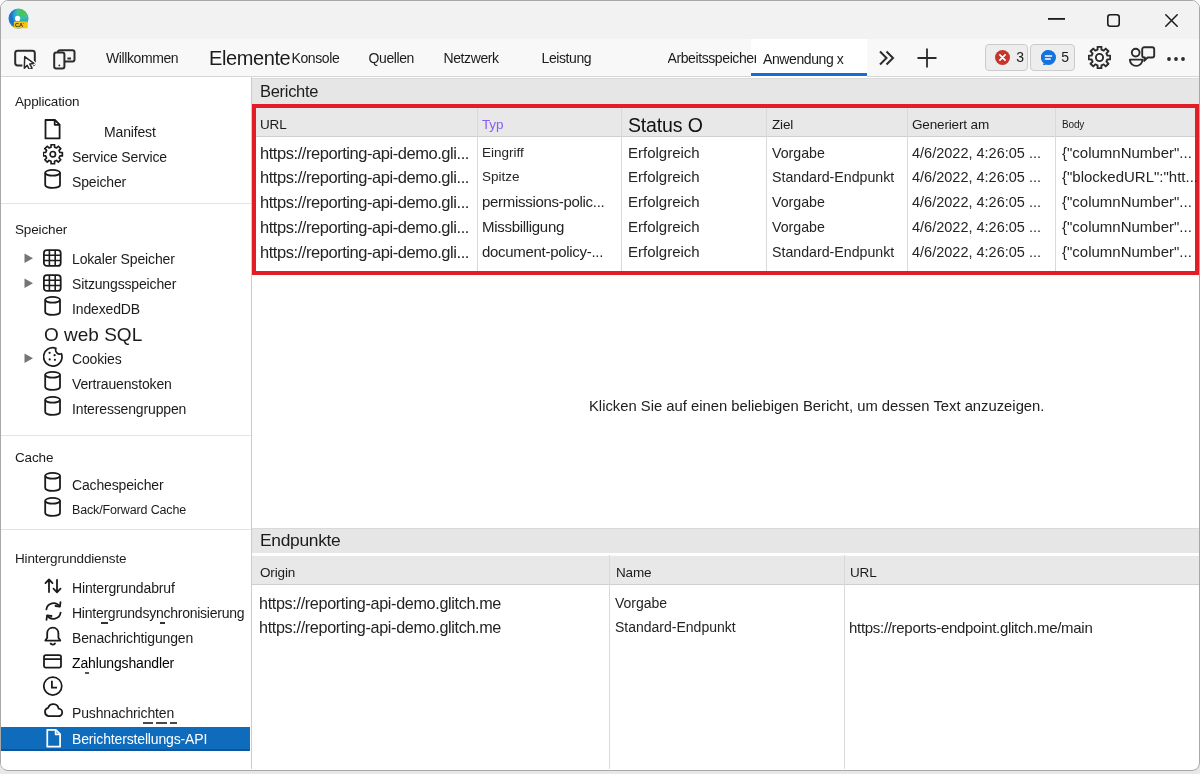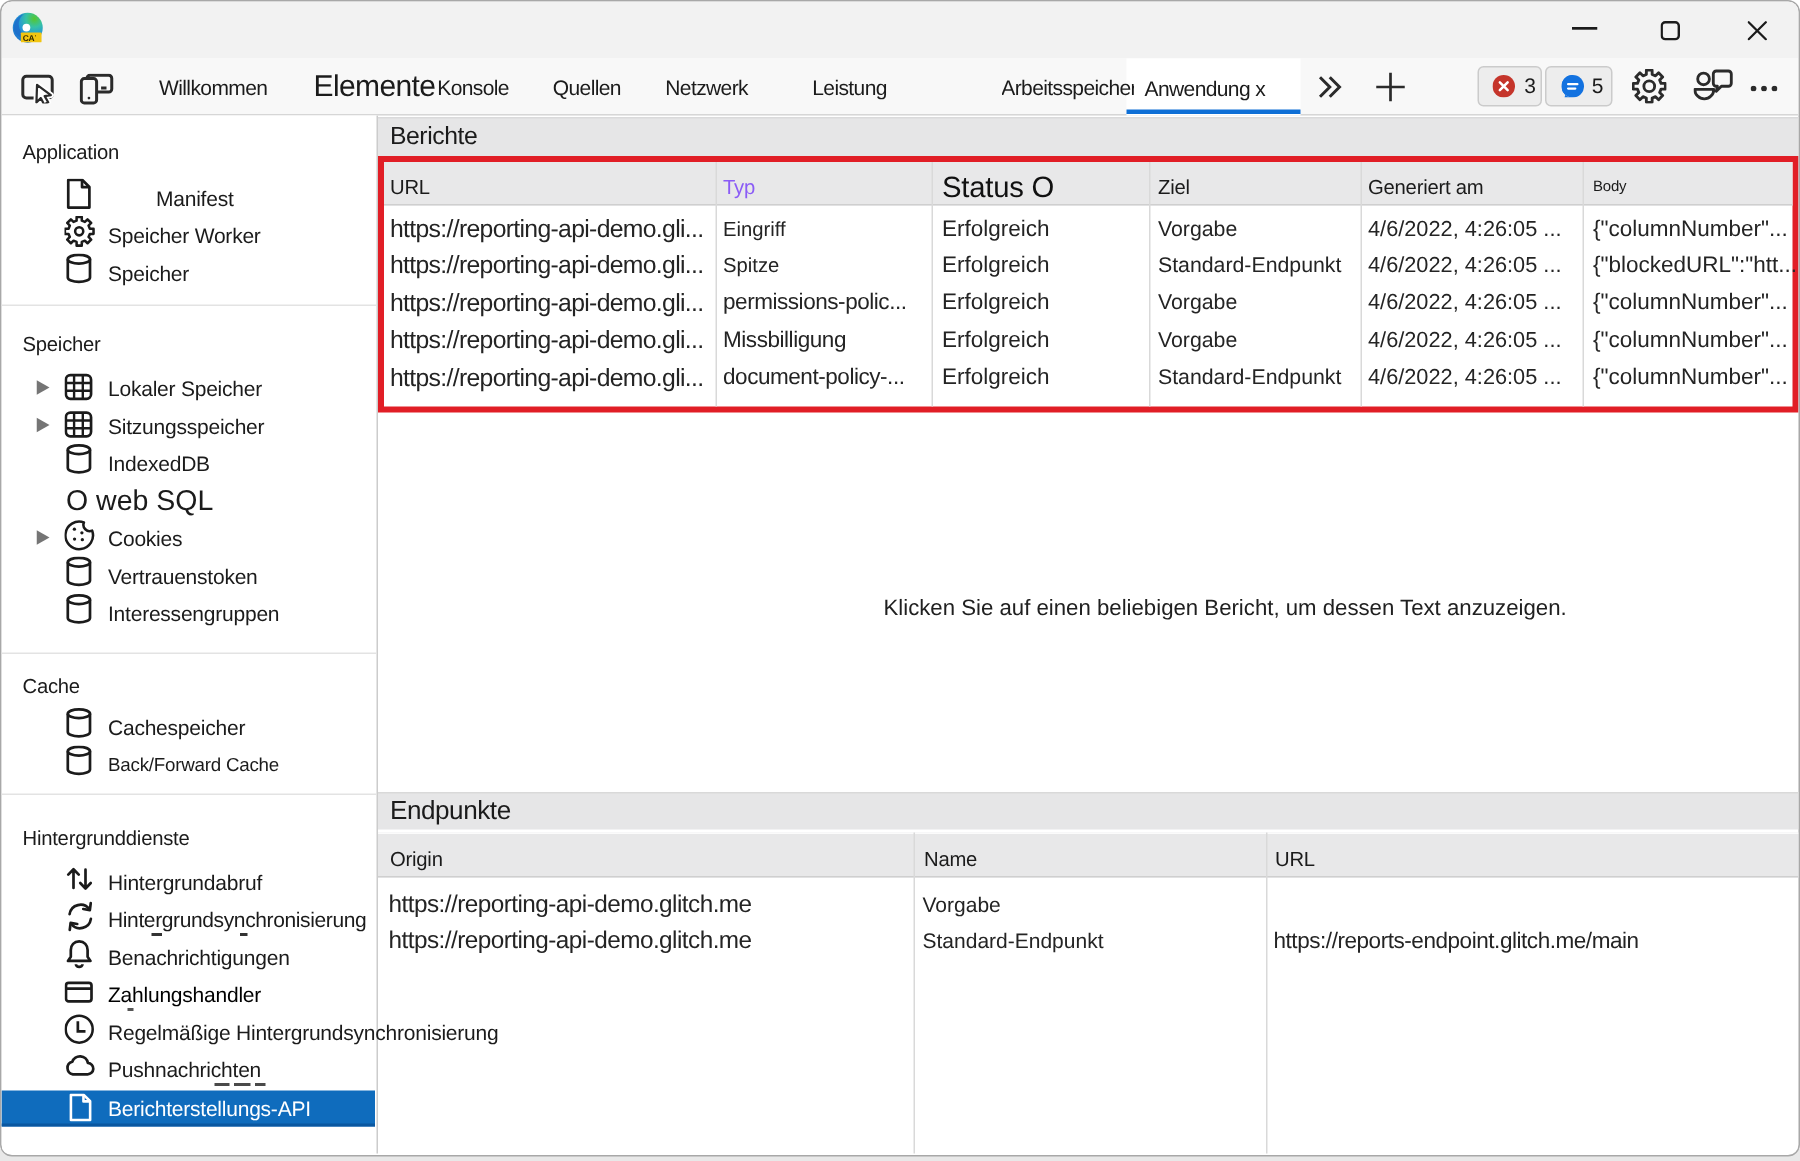--- a/index.html
+++ b/index.html
@@ -127,21 +127,21 @@
           <path d="M11.7 1.2 v4.6 h4.7" fill="none" stroke="#1b1b1b" stroke-width="1.8" stroke-linejoin="round"></path>
         </svg>
       </div>
       <div style="position:absolute;left:71px;top:119px;height:25px;line-height:25px;font-size:14px;color:#1b1b1b;white-space:nowrap;margin-left:32px;">Manifest</div>
       <div style="position:absolute;left:42px;top:143px">
         <svg width="22" height="22" viewBox="0 0 22 22" style="display:block;">
           <path d="M19.35 8.49 L19.35 11.91 L16.89 11.95 L16.05 13.98 L17.76 15.75 L15.35 18.16 L13.58 16.45 L11.55 17.29 L11.51 19.75 L8.09 19.75 L8.05 17.29 L6.02 16.45 L4.25 18.16 L1.84 15.75 L3.55 13.98 L2.71 11.95 L0.25 11.91 L0.25 8.49 L2.71 8.45 L3.55 6.42 L1.84 4.65 L4.25 2.24 L6.02 3.95 L8.05 3.11 L8.09 0.65 L11.51 0.65 L11.55 3.11 L13.58 3.95 L15.35 2.24 L17.76 4.65 L16.05 6.42 L16.89 8.45 Z" fill="none" stroke="#1b1b1b" stroke-width="1.7" stroke-linejoin="round"></path>
           <circle cx="9.8" cy="10.2" r="2.7" fill="none" stroke="#1b1b1b" stroke-width="1.7"></circle>
         </svg>
       </div>
-      <div style="position:absolute;left:71px;top:144px;height:25px;line-height:25px;font-size:14px;color:#1b1b1b;white-space:nowrap;">Speicher Worker</div>
+      <div style="position:absolute;left:71px;top:144px;height:25px;line-height:25px;font-size:14px;color:#1b1b1b;white-space:nowrap;">Service Service</div>
       <div style="position:absolute;left:42px;top:168px">
         <svg width="22" height="22" viewBox="0 0 22 22" style="display:block;">
           <ellipse cx="9.6" cy="3.8" rx="7.4" ry="2.9" fill="none" stroke="#1b1b1b" stroke-width="1.8"></ellipse>
           <path d="M2.2 3.8 V16 a7.4 2.9 0 0 0 14.8 0 V3.8" fill="none" stroke="#1b1b1b" stroke-width="1.8"></path>
         </svg>
       </div>
       <div style="position:absolute;left:71px;top:169px;height:25px;line-height:25px;font-size:14px;color:#1b1b1b;white-space:nowrap;">Speicher</div>
       <div style="position:absolute;left:0;top:202px;width:250px;border-top:1px solid #e3e3e3"></div>
       <div style="position:absolute;left:14px;top:216px;height:26px;line-height:26px;font-size:13.5px;color:#1b1b1b">Speicher</div>
       <div style="position:absolute;left:23px;top:252px">
@@ -252,21 +252,20 @@
           <path d="M1 9.1 H18" stroke="#1b1b1b" stroke-width="1.8"></path>
         </svg>
       </div>
       <div style="position:absolute;left:71px;top:650px;height:25px;line-height:25px;font-size:14px;color:#000000;white-space:nowrap;">Zahlungshandler</div>
       <div style="position:absolute;left:42px;top:674px">
         <svg width="22" height="22" viewBox="0 0 22 22" style="display:block;">
           <circle cx="9.8" cy="11.1" r="9" fill="none" stroke="#1b1b1b" stroke-width="1.7"></circle>
           <path d="M8.9 5.8 V12.6 H14" fill="none" stroke="#1b1b1b" stroke-width="1.8"></path>
         </svg>
       </div>
-      <div style="position:absolute;left:71px;top:675px;height:25px;line-height:25px;font-size:14px;color:#1b1b1b;white-space:nowrap;z-index:5">Regelmäßige Hintergrundsynchronisierung</div>
       <div style="position:absolute;left:42px;top:699px">
         <svg width="22" height="22" viewBox="0 0 22 22" style="display:block;">
           <path d="M5.6 16.2 h9.6 a3.8 3.8 0 0 0 0.4 -7.6 A5.4 5.4 0 0 0 5.2 7.8 a4.3 4.3 0 0 0 0.4 8.4 z" fill="none" stroke="#1b1b1b" stroke-width="1.8" stroke-linejoin="round"></path>
         </svg>
       </div>
       <div style="position:absolute;left:71px;top:700px;height:25px;line-height:25px;font-size:14px;color:#1b1b1b;white-space:nowrap;">Pushnachrichten</div>
       <div style="position:absolute;left:100px;top:621px;width:7px;height:2px;background:#333"></div>
       <div style="position:absolute;left:159px;top:621px;width:5px;height:2px;background:#333"></div>
       <div style="position:absolute;left:142px;top:721px;width:10px;height:2px;background:#4a4a4a"></div>
       <div style="position:absolute;left:155px;top:721px;width:11px;height:2px;background:#4a4a4a"></div>

